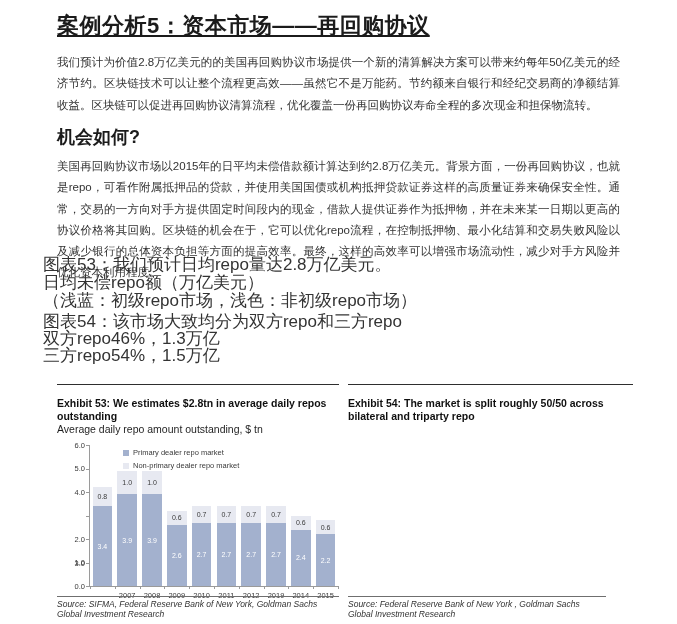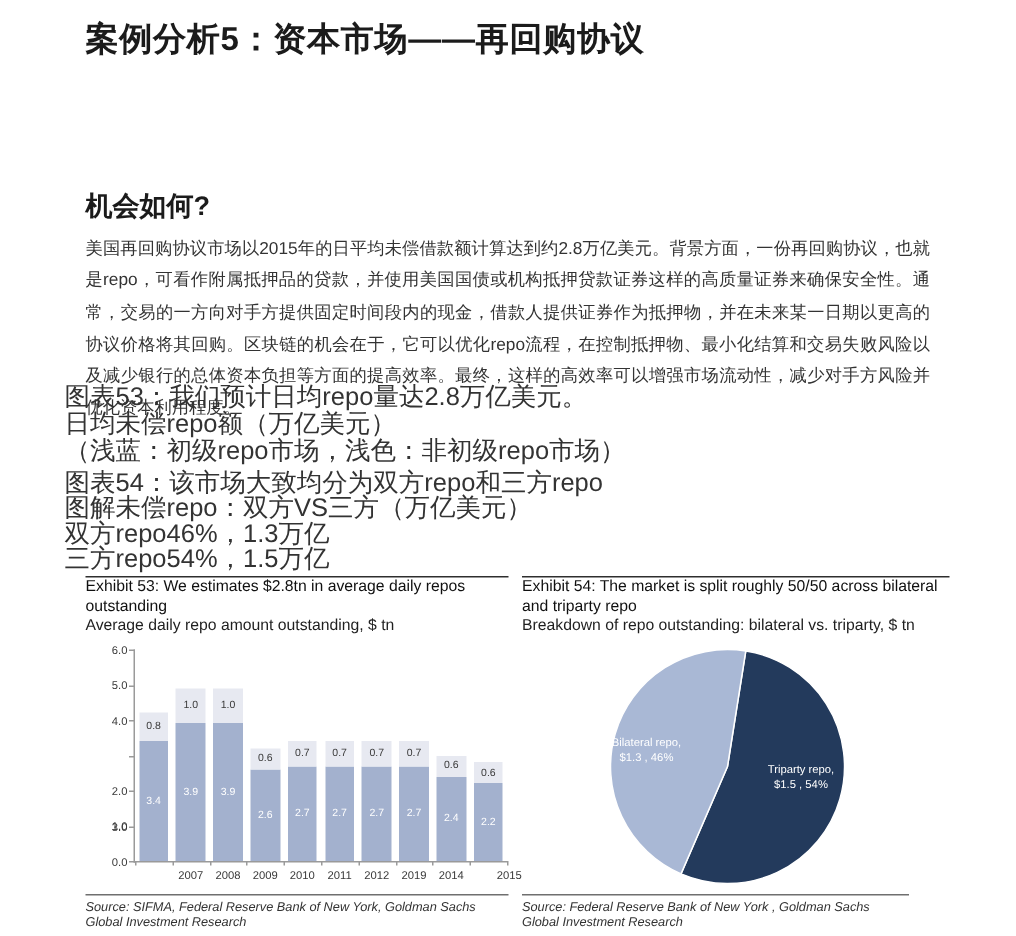--- a/index.html
+++ b/index.html
@@ -1,29 +1,29 @@
 <!DOCTYPE html>
 <html><head>
 <meta charset="utf-8">
 <style>
   html,body{margin:0;padding:0;background:#fff;}
   .page{position:relative;width:677px;height:624px;background:#ffffff;overflow:hidden;
         font-family:"Liberation Sans","DejaVu Sans",sans-serif;color:#2f2f2f;}
-  .h1{position:absolute;left:57px;top:11px;font-size:22px;font-weight:bold;color:#1b1b1b;letter-spacing:.5px;white-space:nowrap;}
+  .h1{position:absolute;left:57px;top:11px;font-size:22px;font-weight:bold;color:#1b1b1b;letter-spacing:.5px;white-space:nowrap;text-decoration:underline;}
   .para{position:absolute;left:57px;width:563px;font-size:11.5px;line-height:21.3px;color:#333;text-align:justify;}
   .p1{top:52px;}
   .h2{position:absolute;left:57px;top:125px;font-size:18px;font-weight:bold;color:#1b1b1b;}
   .p2{top:156px;}
   .cap{position:absolute;left:43px;font-size:17px;color:#333;}
   .cap53{top:256px;line-height:18px;}
   .cap54{top:313px;line-height:17px;}
   .excol{position:absolute;top:384px;}
   .ex-left{left:57px;width:282px;}
   .ex-right{left:348px;width:285px;}
-  .ex-title{border-top:1px solid #2e2e2e;padding-top:0;font-weight:normal;font-size:10.5px;line-height:13px;color:#101010;}
+  .ex-title{border-top:1px solid #2e2e2e;padding-top:12px;font-weight:bold;font-size:10.5px;line-height:13px;color:#101010;}
   .ex-sub{font-size:10.5px;line-height:13px;color:#1f1f1f;}
   
   .chart{position:relative;margin-top:8px;height:168px;}
   .bar-plot{position:absolute;left:32px;top:1px;width:248px;height:141px;
             border-left:1px solid #9a9a9a;border-bottom:1px solid #9a9a9a;}
   .ylab{position:absolute;left:-32px;width:27px;text-align:right;font-size:7.5px;color:#3a3a3a;}
   .ytick{position:absolute;left:-4px;width:4px;height:1px;background:#9a9a9a;}
   .xtick{position:absolute;width:1px;height:3px;background:#9a9a9a;}
   .seg{position:absolute;}
   .bval{position:absolute;text-align:center;font-size:7px;line-height:9px;}
@@ -44,34 +44,34 @@
   .src-left{width:282px;}
   .src-right{width:258px;}
 </style>
 </head>
 <body>
 
 <div class="page">
 
   <div class="h1">案例分析5：资本市场——再回购协议</div>
 
+  <div class="para p1">我们预计为价值2.8万亿美元的的美国再回购协议市场提供一个新的清算解决方案可以带来约每年50亿美元的经济节约。区块链技术可以让整个流程更高效——虽然它不是万能药。节约额来自银行和经纪交易商的净额结算收益。区块链可以促进再回购协议清算流程，优化覆盖一份再回购协议寿命全程的多次现金和担保物流转。</div>
 
   <div class="h2">机会如何?</div>
 
   <div class="para p2">美国再回购协议市场以2015年的日平均未偿借款额计算达到约2.8万亿美元。背景方面，一份再回购协议，也就是repo，可看作附属抵押品的贷款，并使用美国国债或机构抵押贷款证券这样的高质量证券来确保安全性。通常，交易的一方向对手方提供固定时间段内的现金，借款人提供证券作为抵押物，并在未来某一日期以更高的协议价格将其回购。区块链的机会在于，它可以优化repo流程，在控制抵押物、最小化结算和交易失败风险以及减少银行的总体资本负担等方面的提高效率。最终，这样的高效率可以增强市场流动性，减少对手方风险并优化资本利用程度。</div>
 
   <div class="cap cap53">
     <div>图表53：我们预计日均repo量达2.8万亿美元。</div>
     <div>日均未偿repo额（万亿美元）</div>
     <div>（浅蓝：初级repo市场，浅色：非初级repo市场）</div>
   </div>
 
   <div class="cap cap54">
     <div>图表54：该市场大致均分为双方repo和三方repo</div>
-    <div>图解未偿repo：双方VS三方（万亿美元）</div>
     <div>双方repo46%，1.3万亿</div>
     <div>三方repo54%，1.5万亿</div>
   </div>
 
   <div class="excol ex-left">
     <div class="ex-title">Exhibit 53: We estimates $2.8tn in average daily repos outstanding</div>
     <div class="ex-sub">Average daily repo amount outstanding, $ tn</div>
 
     <div class="chart">
       <div class="bar-plot">
@@ -140,44 +140,39 @@
           <div class="seg" style="left: 200.9px; bottom: 0px; width: 19.8px; height: 56.4px; background: rgb(163, 177, 206);"></div>
           <div class="seg" style="left: 200.9px; bottom: 56.4px; width: 19.8px; height: 14.1px; background: rgb(231, 233, 241);"></div>
           <div class="bval" style="left: 200.9px; width: 19.8px; top: 108.3px; color: rgb(255, 255, 255);">2.4</div>
           <div class="bval" style="left: 200.9px; width: 19.8px; top: 73.05px; color: rgb(58, 58, 58);">0.6</div>
           <div class="xlab" style="left: 197.9px; width: 25.8px; top: 146px;">2014</div>
           <div class="xtick" style="left: 198.4px; top: 141px;"></div>
           <div class="seg" style="left: 225.7px; bottom: 0px; width: 19.8px; height: 51.7px; background: rgb(163, 177, 206);"></div>
           <div class="seg" style="left: 225.7px; bottom: 51.7px; width: 19.8px; height: 14.1px; background: rgb(231, 233, 241);"></div>
           <div class="bval" style="left: 225.7px; width: 19.8px; top: 110.65px; color: rgb(255, 255, 255);">2.2</div>
           <div class="bval" style="left: 225.7px; width: 19.8px; top: 77.75px; color: rgb(58, 58, 58);">0.6</div>
-          <div class="xlab" style="left: 222.7px; width: 25.8px; top: 146px; margin-left: 14px;">2015</div>
+          <div class="xlab" style="left: 222.7px; width: 25.8px; top: 146px;">2015</div>
           <div class="xtick" style="left: 223.2px; top: 141px;"></div>
           <div class="xtick" style="left: 248px; top: 141px;"></div>
         </div>
+      <div class="legend">
+        <div class="leg-row">
+          <span class="leg-marker" style="background: rgb(163, 177, 206);"></span>
+          <span class="leg-text">Primary dealer repo market</span>
+        </div>
+        <div class="leg-row">
+          <span class="leg-marker" style="background: rgb(231, 233, 241);"></span>
+          <span class="leg-text">Non-primary dealer repo market</span>
+        </div>
+      </div>
     </div>
 
     <div class="src src-left">Source: SIFMA, Federal Reserve Bank of New York, Goldman Sachs Global Investment Research</div>
   </div>
 
   <div class="excol ex-right">
     <div class="ex-title">Exhibit 54: The market is split roughly 50/50 across bilateral and triparty repo</div>
-    <div class="ex-sub">Breakdown of repo outstanding: bilateral vs. triparty, $ tn</div>
 
-    <div class="pie-wrap">
-      <svg class="pie-svg" width="162" height="162" viewBox="0 0 162 162">
-          <path d="M81,81 L93.20,3.96 A78,78 0 1 1 50.02,152.58 Z" fill="#233a5c" stroke="#ffffff" stroke-width="1"></path>
-          <path d="M81,81 L50.02,152.58 A78,78 0 0 1 93.20,3.96 Z" fill="#a9b8d5" stroke="#ffffff" stroke-width="1"></path>
-        </svg>
-      <div class="pie-label lab-bilateral">
-        <div>Bilateral repo,</div>
-        <div>$1.3 , 46%</div>
-      </div>
-      <div class="pie-label lab-triparty">
-        <div>Triparty repo,</div>
-        <div>$1.5 , 54%</div>
-      </div>
-    </div>
 
     <div class="src src-right">Source: Federal Reserve Bank of New York , Goldman Sachs Global Investment Research</div>
   </div>
 
 </div>
 
 </body></html>

